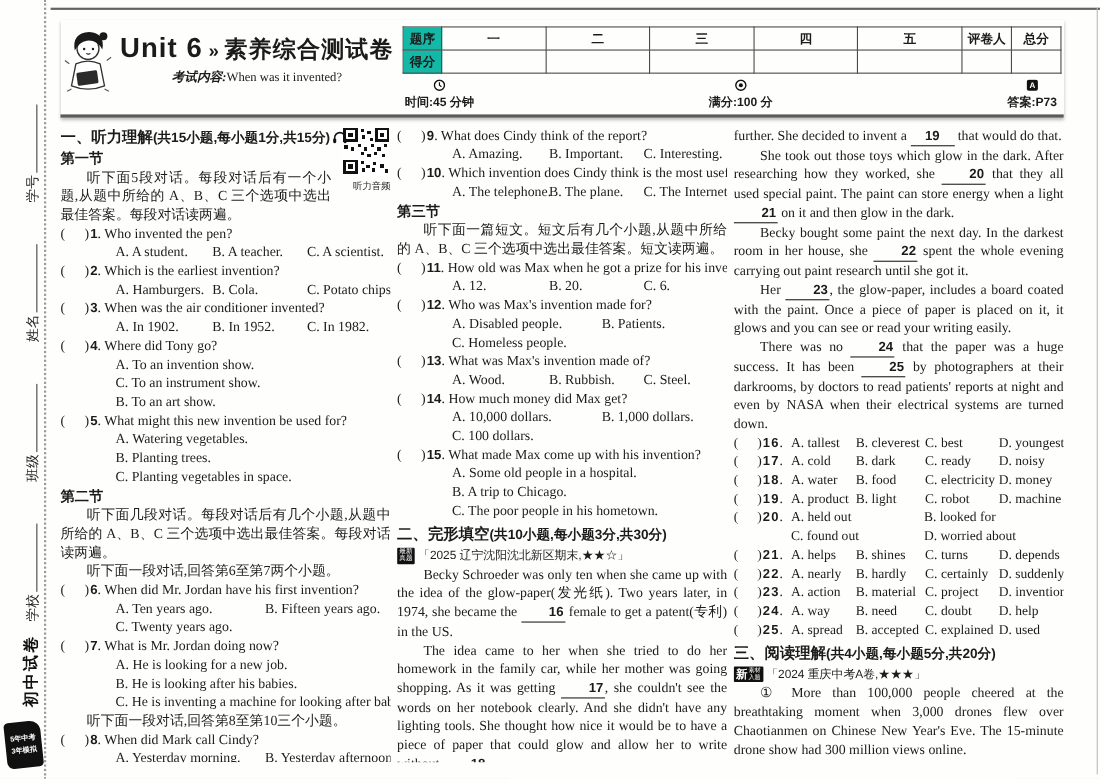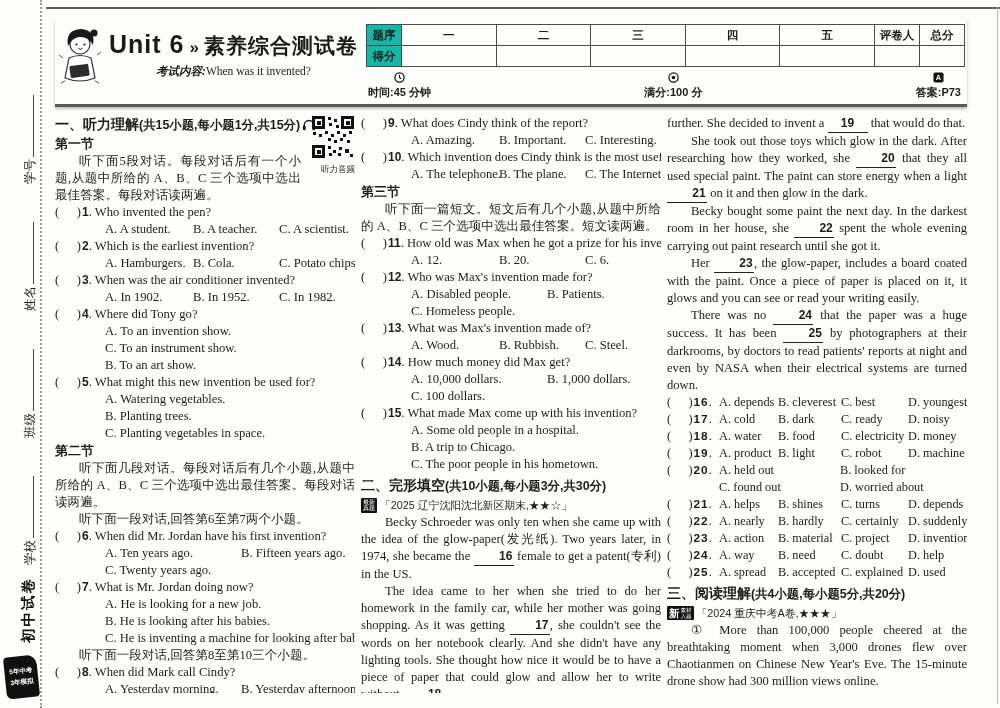--- a/index.html
+++ b/index.html
@@ -380,21 +380,21 @@
         <div id="cloze-b">
             <div class="para noindent">further. She decided to invent a <span class="blank"><b>19</b></span> that would do that.</div>
             <div class="para">She took out those toys which glow in the dark. After researching how they worked, she <span class="blank"><b>20</b></span> that they all used special paint. The paint can store energy when a light <span class="blank"><b>21</b></span> on it and then glow in the dark.</div>
             <div class="para">Becky bought some paint the next day. In the darkest room in her house, she <span class="blank"><b>22</b></span> spent the whole evening carrying out paint research until she got it.</div>
             <div class="para">Her <span class="blank"><b>23</b></span>, the glow-paper, includes a board coated with the paint. Once a piece of paper is placed on it, it glows and you can see or read your writing easily.</div>
             <div class="para">There was no <span class="blank"><b>24</b></span> that the paper was a huge success. It has been <span class="blank"><b>25</b></span> by photographers at their darkrooms, by doctors to read patients' reports at night and even by NASA when their electrical systems are turned down.</div>
           </div>
         <div id="cloze-opts">
             <div class="copt">
               <span class="cprefix"><span class="q-paren">(&nbsp;&nbsp;&nbsp;&nbsp;)</span><b>16</b>.</span>
-              <span class="co1">A. depends</span>
+              <span class="co1">A. tallest</span>
               <span class="co2">B. cleverest</span>
               <span class="co3">C. best</span>
               <span class="co4">D. youngest</span>
             </div>
             <div class="copt">
               <span class="cprefix"><span class="q-paren">(&nbsp;&nbsp;&nbsp;&nbsp;)</span><b>17</b>.</span>
               <span class="co1">A. cold</span>
               <span class="co2">B. dark</span>
               <span class="co3">C. ready</span>
               <span class="co4">D. noisy</span>

